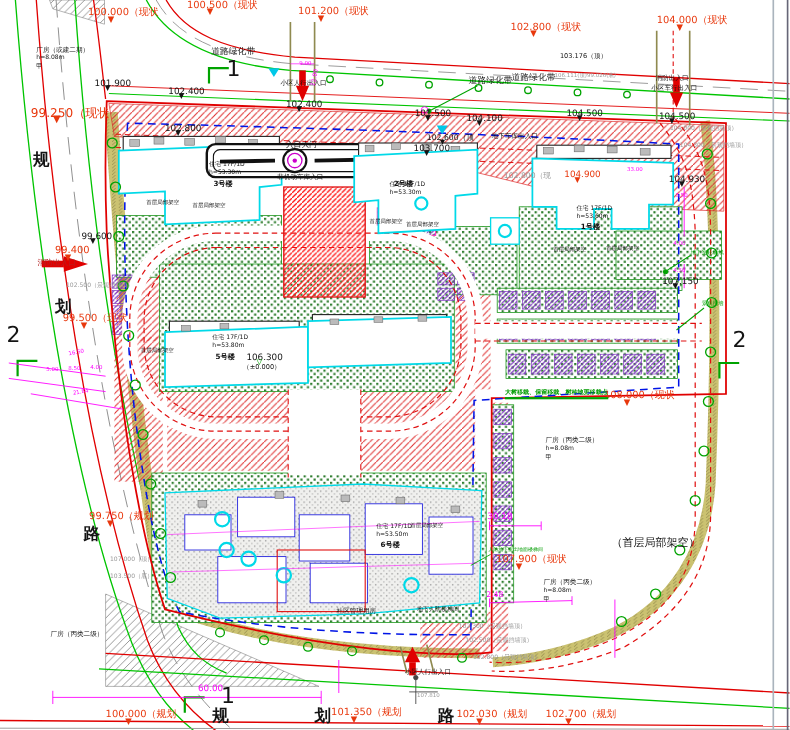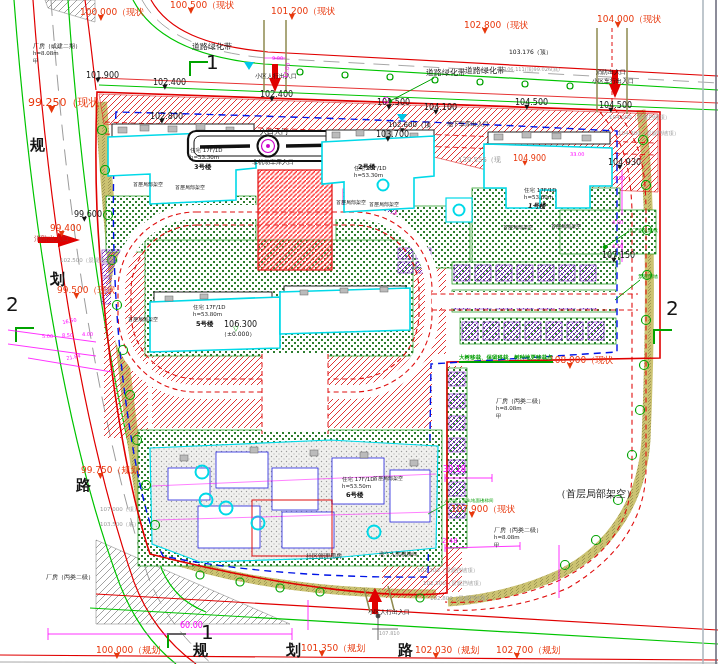--- a/index.html
+++ b/index.html
@@ -361,21 +361,21 @@
       <div class="lbl" style="left: 515px; top: 99px; color: rgb(20, 20, 20); font-size: 8px;">104.500<span class="tri" style="color: rgb(20, 20, 20);">▼</span></div>
       <div class="lbl" style="left: 599px; top: 102px; color: rgb(20, 20, 20); font-size: 8px;">104.500<span class="tri" style="color: rgb(20, 20, 20);">▼</span></div>
       <div class="lbl" style="left: 150px; top: 113px; color: rgb(20, 20, 20); font-size: 8px;">102.800<span class="tri" style="color: rgb(20, 20, 20);">▼</span></div>
       <div class="lbl" style="left: 388px; top: 122px; color: rgb(20, 20, 20); font-size: 7px;">102.600（顶<span class="tri" style="color: rgb(20, 20, 20);">▼</span></div>
       <div class="lbl" style="left: 376px; top: 131px; color: rgb(20, 20, 20); font-size: 8px;">103.700<span class="tri" style="color: rgb(20, 20, 20);">▼</span></div>
       <div class="lbl" style="left: 608px; top: 159px; color: rgb(20, 20, 20); font-size: 8px;">104.930<span class="tri" style="color: rgb(20, 20, 20);">▼</span></div>
       <div class="lbl" style="left: 74px; top: 211px; color: rgb(20, 20, 20); font-size: 8px;">99.600<span class="tri" style="color: rgb(20, 20, 20);">▼</span></div>
       <div class="lbl" style="left: 224px; top: 321px; color: rgb(20, 20, 20); font-size: 8px;">106.300<span class="tri" style="color: rgb(0, 163, 0);">▽</span></div>
       <div class="lbl" style="left: 221px; top: 331px; color: rgb(20, 20, 20); font-size: 6px;">（±0.000）</div>
       <div class="lbl" style="left: 602px; top: 252px; color: rgb(20, 20, 20); font-size: 8px;">107.150<span class="tri" style="color: rgb(20, 20, 20);">▼</span></div>
-      <div class="lbl" style="left: 458px; top: 157px; color: rgb(154, 154, 154); font-size: 7px;">139.555（现</div>
+      <div class="lbl" style="left: 458px; top: 157px; color: rgb(154, 154, 154); font-size: 7px;">102.800（现</div>
       <div class="lbl" style="left: 509px; top: 49px; color: rgb(20, 20, 20); font-size: 6px;">103.176（顶）</div>
       <div class="lbl" style="left: 504px; top: 67px; color: rgb(154, 154, 154); font-size: 5px;">106.111(顶)99.026(底)</div>
       <div class="lbl" style="left: 379px; top: 631px; color: rgb(154, 154, 154); font-size: 5px;">107.810</div>
       <div class="lbl" style="left: 60px; top: 258px; color: rgb(154, 154, 154); font-size: 5.5px;">102.500（景观挡墙顶）</div>
       <div class="lbl" style="left: 100px; top: 507px; color: rgb(154, 154, 154); font-size: 5.5px;">107.000（顶）</div>
       <div class="lbl" style="left: 100px; top: 522px; color: rgb(154, 154, 154); font-size: 5.5px;">103.500（底）</div>
       <div class="lbl" style="left: 609px; top: 115px; color: rgb(154, 154, 154); font-size: 5.5px;">104.000（景观挡墙顶）</div>
       <div class="lbl" style="left: 618px; top: 131px; color: rgb(154, 154, 154); font-size: 5.5px;">104.300（景观挡墙顶）</div>
       <div class="lbl" style="left: 417px; top: 568px; color: rgb(154, 154, 154); font-size: 5.5px;">102.300（景观挡墙顶）</div>
       <div class="lbl" style="left: 423px; top: 581px; color: rgb(154, 154, 154); font-size: 5.5px;">102.500（景观挡墙顶）</div>
@@ -405,21 +405,21 @@
       <div class="lbl" style="left: 494px; top: 543px; color: rgb(20, 20, 20); font-size: 5.5px;">甲</div>
       <div class="lbl" style="left: 46px; top: 574px; color: rgb(20, 20, 20); font-size: 6px;">厂房（丙类二级）</div>
       <div class="lbl" style="left: 190px; top: 148px; color: rgb(20, 20, 20); font-size: 5.5px;">住宅 17F/1D</div>
       <div class="lbl" style="left: 190px; top: 155px; color: rgb(20, 20, 20); font-size: 5.5px;">h=53.30m</div>
       <div class="lbl" style="left: 194px; top: 164px; color: rgb(20, 20, 20); font-size: 6.5px; font-weight: bold;">3号楼</div>
       <div class="lbl" style="left: 354px; top: 166px; color: rgb(20, 20, 20); font-size: 5.5px;">住宅 17F/1D</div>
       <div class="lbl" style="left: 354px; top: 173px; color: rgb(20, 20, 20); font-size: 5.5px;">h=53.30m</div>
       <div class="lbl" style="left: 358px; top: 164px; color: rgb(20, 20, 20); font-size: 6.5px; font-weight: bold;">2号楼</div>
       <div class="lbl" style="left: 524px; top: 188px; color: rgb(20, 20, 20); font-size: 5.5px;">住宅 17F/1D</div>
       <div class="lbl" style="left: 524px; top: 195px; color: rgb(20, 20, 20); font-size: 5.5px;">h=53.60m</div>
-      <div class="lbl" style="left: 528px; top: 203px; color: rgb(20, 20, 20); font-size: 6.5px; font-weight: bold; font-style: italic;">1号楼</div>
+      <div class="lbl" style="left: 528px; top: 203px; color: rgb(20, 20, 20); font-size: 6.5px; font-weight: bold;">1号楼</div>
       <div class="lbl" style="left: 193px; top: 305px; color: rgb(20, 20, 20); font-size: 5.5px;">住宅 17F/1D</div>
       <div class="lbl" style="left: 193px; top: 312px; color: rgb(20, 20, 20); font-size: 5.5px;">h=53.80m</div>
       <div class="lbl" style="left: 196px; top: 321px; color: rgb(20, 20, 20); font-size: 6.5px; font-weight: bold;">5号楼</div>
       <div class="lbl" style="left: 342px; top: 477px; color: rgb(20, 20, 20); font-size: 5.5px;">住宅 17F/1D</div>
       <div class="lbl" style="left: 342px; top: 484px; color: rgb(20, 20, 20); font-size: 5.5px;">h=53.50m</div>
       <div class="lbl" style="left: 346px; top: 492px; color: rgb(20, 20, 20); font-size: 6.5px; font-weight: bold;">6号楼</div>
       <div class="lbl" style="left: 133px; top: 182px; color: rgb(20, 20, 20); font-size: 5px;">首层局部架空</div>
       <div class="lbl" style="left: 175px; top: 185px; color: rgb(20, 20, 20); font-size: 5px;">首层局部架空</div>
       <div class="lbl" style="left: 336px; top: 200px; color: rgb(20, 20, 20); font-size: 5px;">首层局部架空</div>
       <div class="lbl" style="left: 369px; top: 202px; color: rgb(20, 20, 20); font-size: 5px;">首层局部架空</div>

